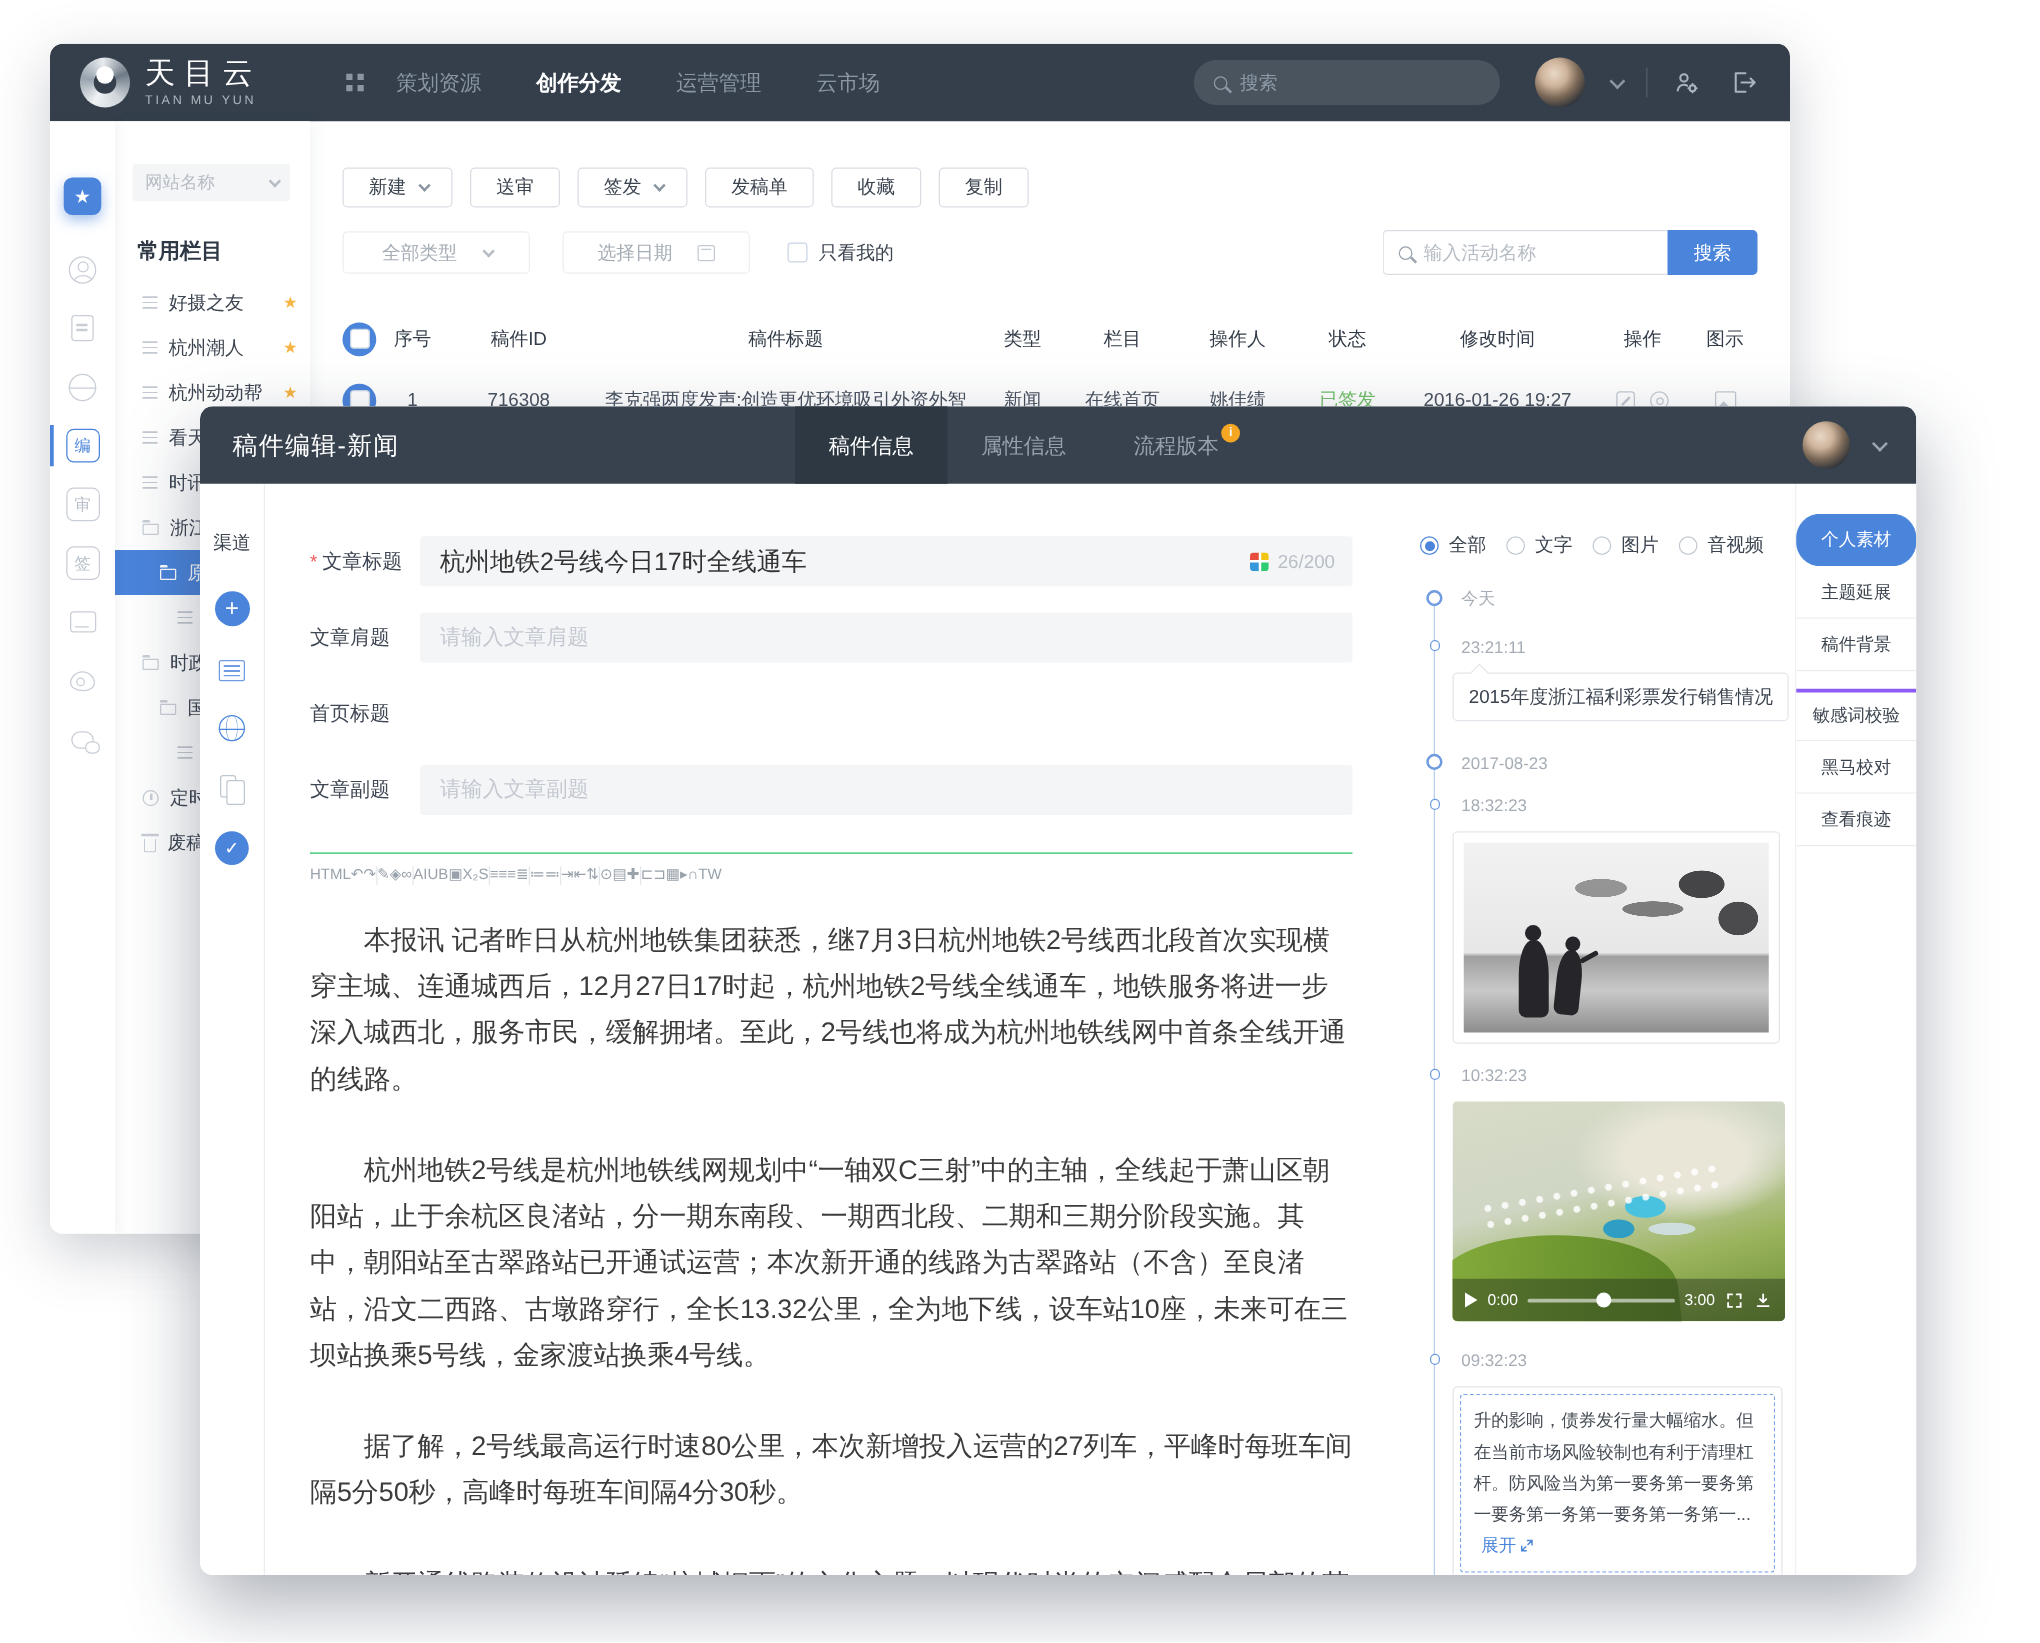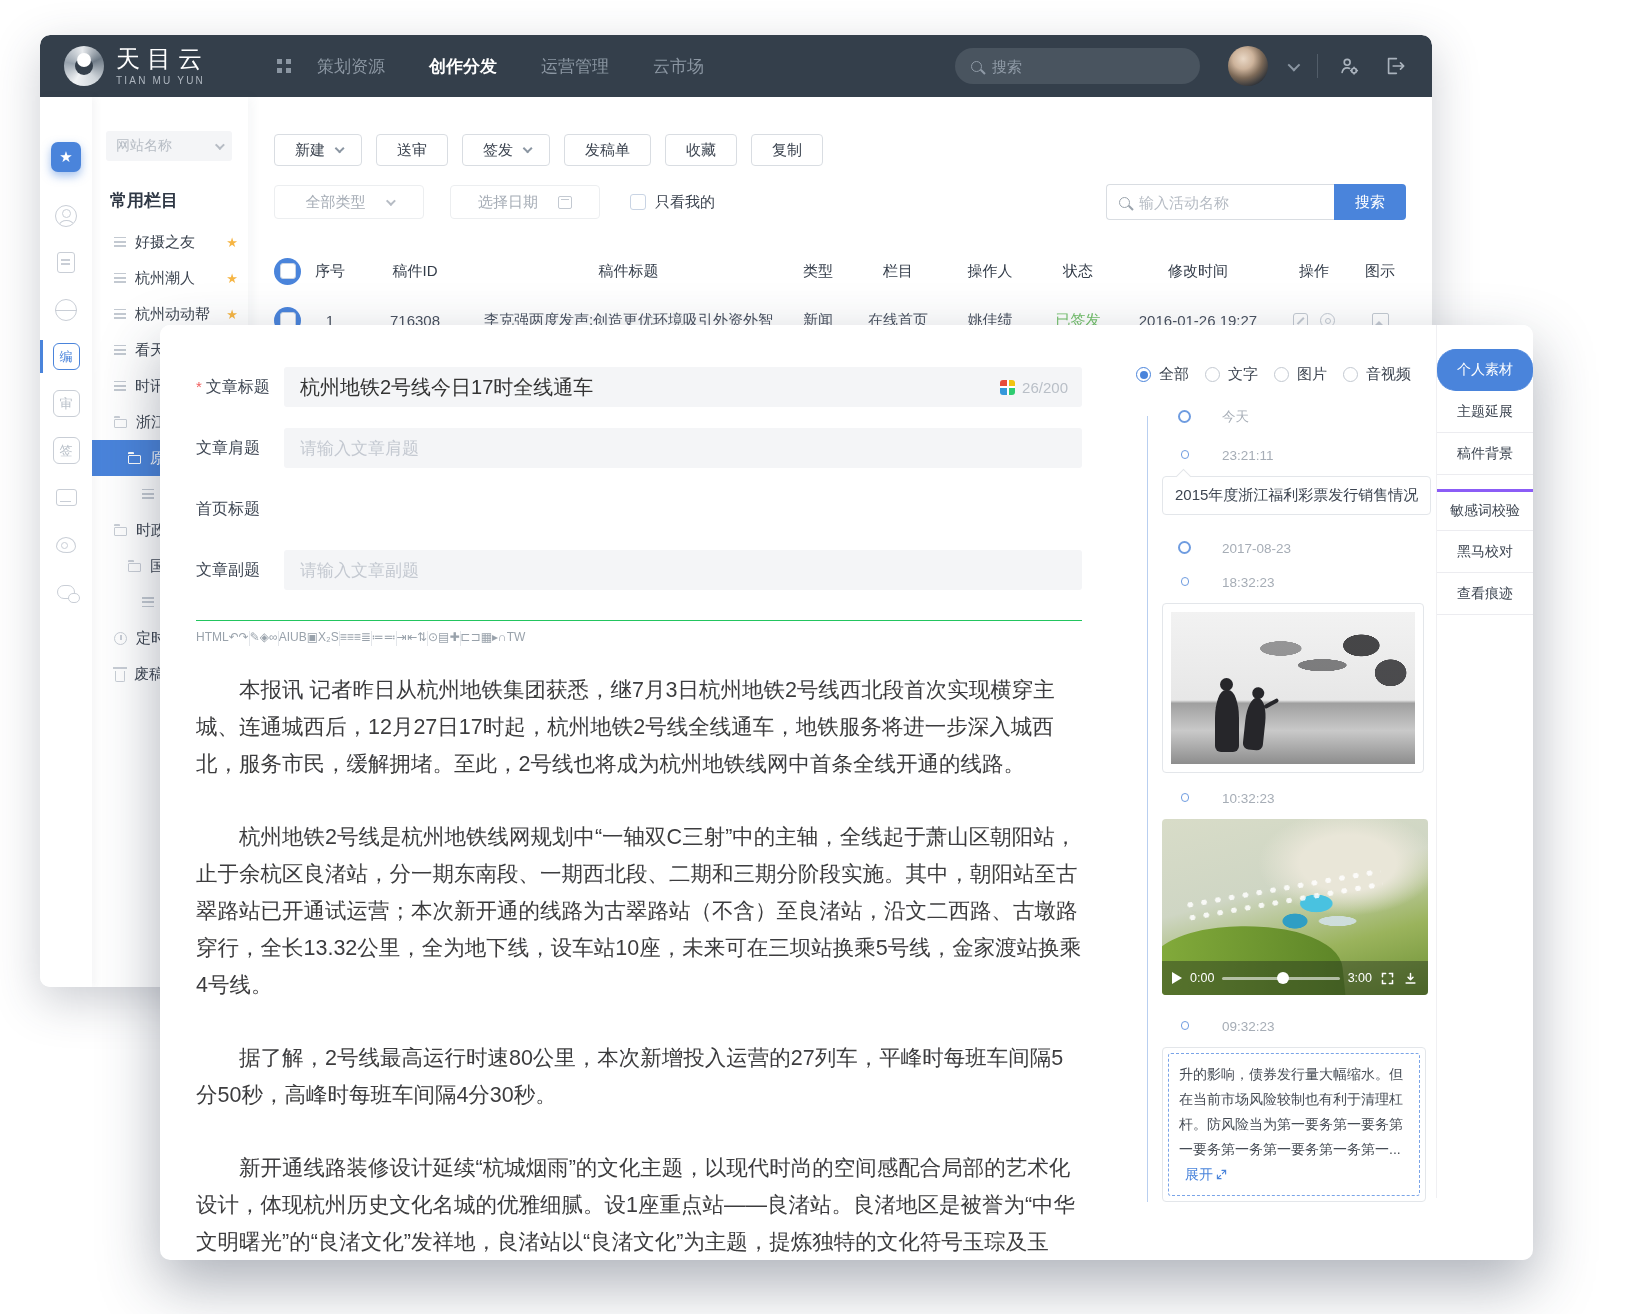--- a/index.html
+++ b/index.html
@@ -171,21 +171,21 @@
   
   .assets { width:318px; flex-shrink:0; padding:40px 0 0 18px; }
   .af-row { display:flex; align-items:center; }
   .af-item { display:flex; align-items:center; gap:8px; margin-right:16px; font-size:15px; color:#3c4450; cursor:pointer; }
   .radio { width:15px; height:15px; border:1.5px solid #c3c9d1; border-radius:50%; position:relative; }
   .af-item.on .radio { border-color:#4a84db; }
   .af-item.on .radio::after { content:''; position:absolute; inset:2.5px; border-radius:50%; background:#4a84db; }
 
   .tl { position:relative; margin:24px 0 0 6px; }
   .tl::before { content:''; position:absolute; left:5px; top:8px; bottom:0; width:1px; background:#b9cff0; }
-  .tl-time { position:relative; padding-left:43px; font-size:13.5px; color:#a6adb6; height:18px; display:flex; align-items:center;margin-left:37px; }
+  .tl-time { position:relative; padding-left:27px; font-size:13.5px; color:#a6adb6; height:18px; display:flex; align-items:center; }
   .tl-time::before { content:''; position:absolute; border-radius:50%; background:#fff; }
   .tl-time.big::before { left:-1px; top:2px; width:9px; height:9px; border:2px solid #6f9ce0; }
   .tl-time.small::before { left:1.5px; top:4px; width:6.5px; height:6.5px; border:1.6px solid #6f9ce0; }
   .mt24 { margin-top:24px; } .mt20 { margin-top:20px; } .mt16 { margin-top:16px; } .mt22 { margin-top:22px; }
   .tl-card { position:relative; margin:12px 10px 0 20px; border:1px solid #e3e6ea; border-radius:4px; background:#fff; }
   .tl-card.note { padding:9px 12px; font-size:15px; color:#3c4450; white-space:nowrap; width:fit-content; }
   .tl-card.note::before { content:''; position:absolute; top:-6px; left:15px; width:10px; height:10px; background:#fff; border-left:1px solid #e3e6ea; border-top:1px solid #e3e6ea; transform:rotate(45deg); }
   .tl-card.imgc { width:262px; padding:8px; }
   .mural { width:244px; height:152px; position:relative; overflow:hidden;
     background:
@@ -495,22 +495,43 @@
             <div class="c-pic">
                 <span class="ic-img"></span>
               </div>
           </div>
         </div>
       </main>
     </div>
   </section>
 
   <section class="win front">
+    <header class="ed-head">
+      <h1 class="ed-title">稿件编辑-新闻</h1>
+      <div class="ed-tabs">
+        <div class="ed-tab active">稿件信息</div>
+        <div class="ed-tab">属性信息</div>
+        <div class="ed-tab">
+          <span>流程版本</span>
+          <span class="tab-badge">i</span>
+        </div>
+      </div>
+      <div class="avatar"></div>
+      <span class="chev"></span>
+    </header>
 
     <div class="ed-body">
+      <aside class="channel-rail">
+        <span class="ch-label">渠道</span>
+        <span class="c-plus">+</span>
+        <span class="c-news"></span>
+        <span class="c-globe"></span>
+        <span class="c-phone"></span>
+        <span class="c-check">✓</span>
+      </aside>
 
       <section class="ed-main">
         <div class="field-row">
           <span class="f-label"><span class="req">*</span><span>文章标题</span></span>
           <div class="input-wrap title">
             <input value="杭州地铁2号线今日17时全线通车" style="">
             <span class="counter">
               <span class="q-ic"></span>
               <span>26/200</span>
             </span>

